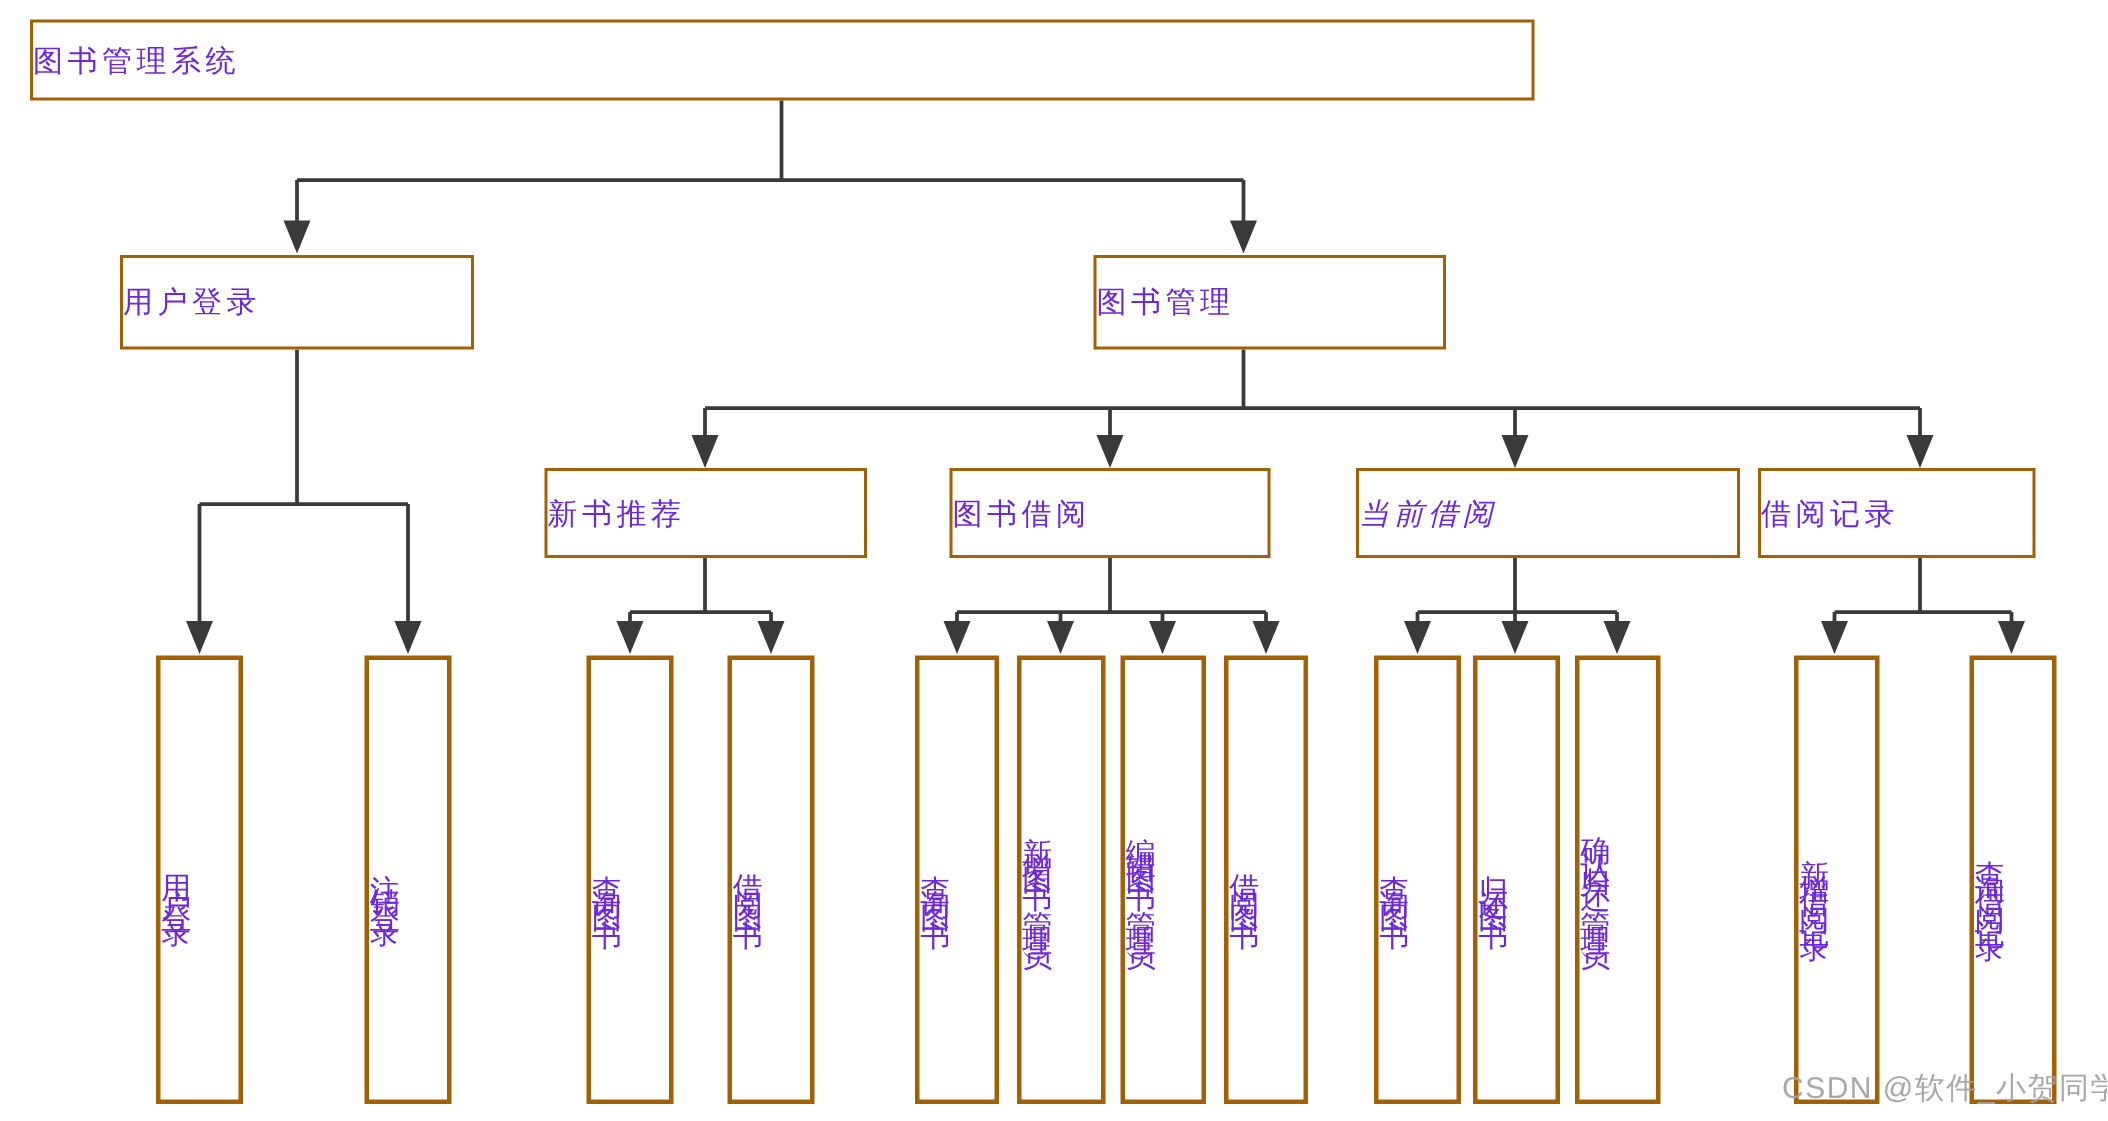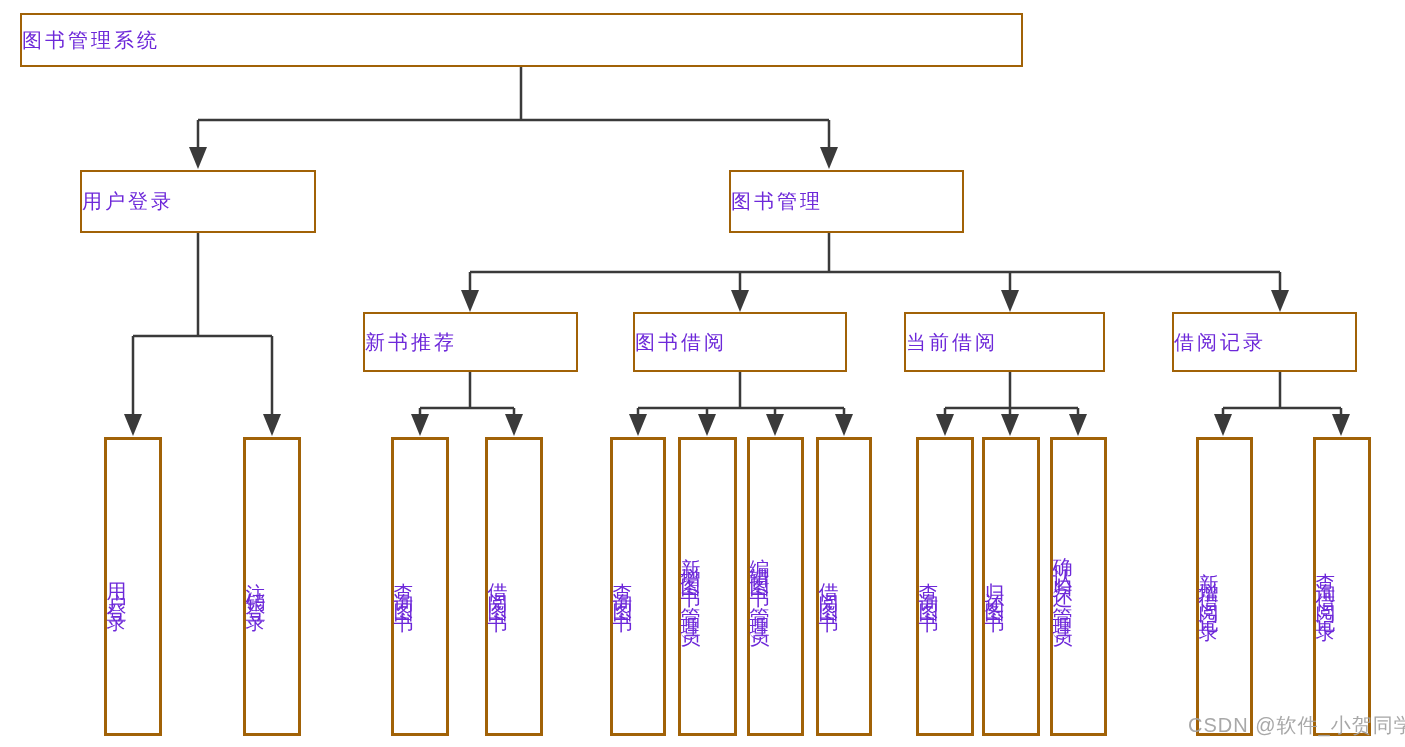--- a/index.html
+++ b/index.html
@@ -124,21 +124,21 @@
   <div class="box h" style="left:712px; top:170px; width:235px; height:63px;margin-left:17px;">
     <span>图书管理</span>
   </div>
 
   <div class="box h" style="left:363px; top:312px; width:215px; height:60px;">
     <span>新书推荐</span>
   </div>
   <div class="box h" style="left:633px; top:312px; width:214px; height:60px;">
     <span>图书借阅</span>
   </div>
-  <div class="box h" style="left:904px; top:312px; width:201px; height:60px;">
+  <div class="box h" style="left:904px; top:312px; width:256px; height:60px;font-style:italic;">
     <span>当前借阅</span>
   </div>
   <div class="box h" style="left:1172px; top:312px; width:185px; height:60px;">
     <span>借阅记录</span>
   </div>
 
   <div class="box v" style="left:104px; top:437px; width:58px; height:299px;">
     <span>用户登录</span>
   </div>
   <div class="box v" style="left:243px; top:437px; width:58px; height:299px;">

